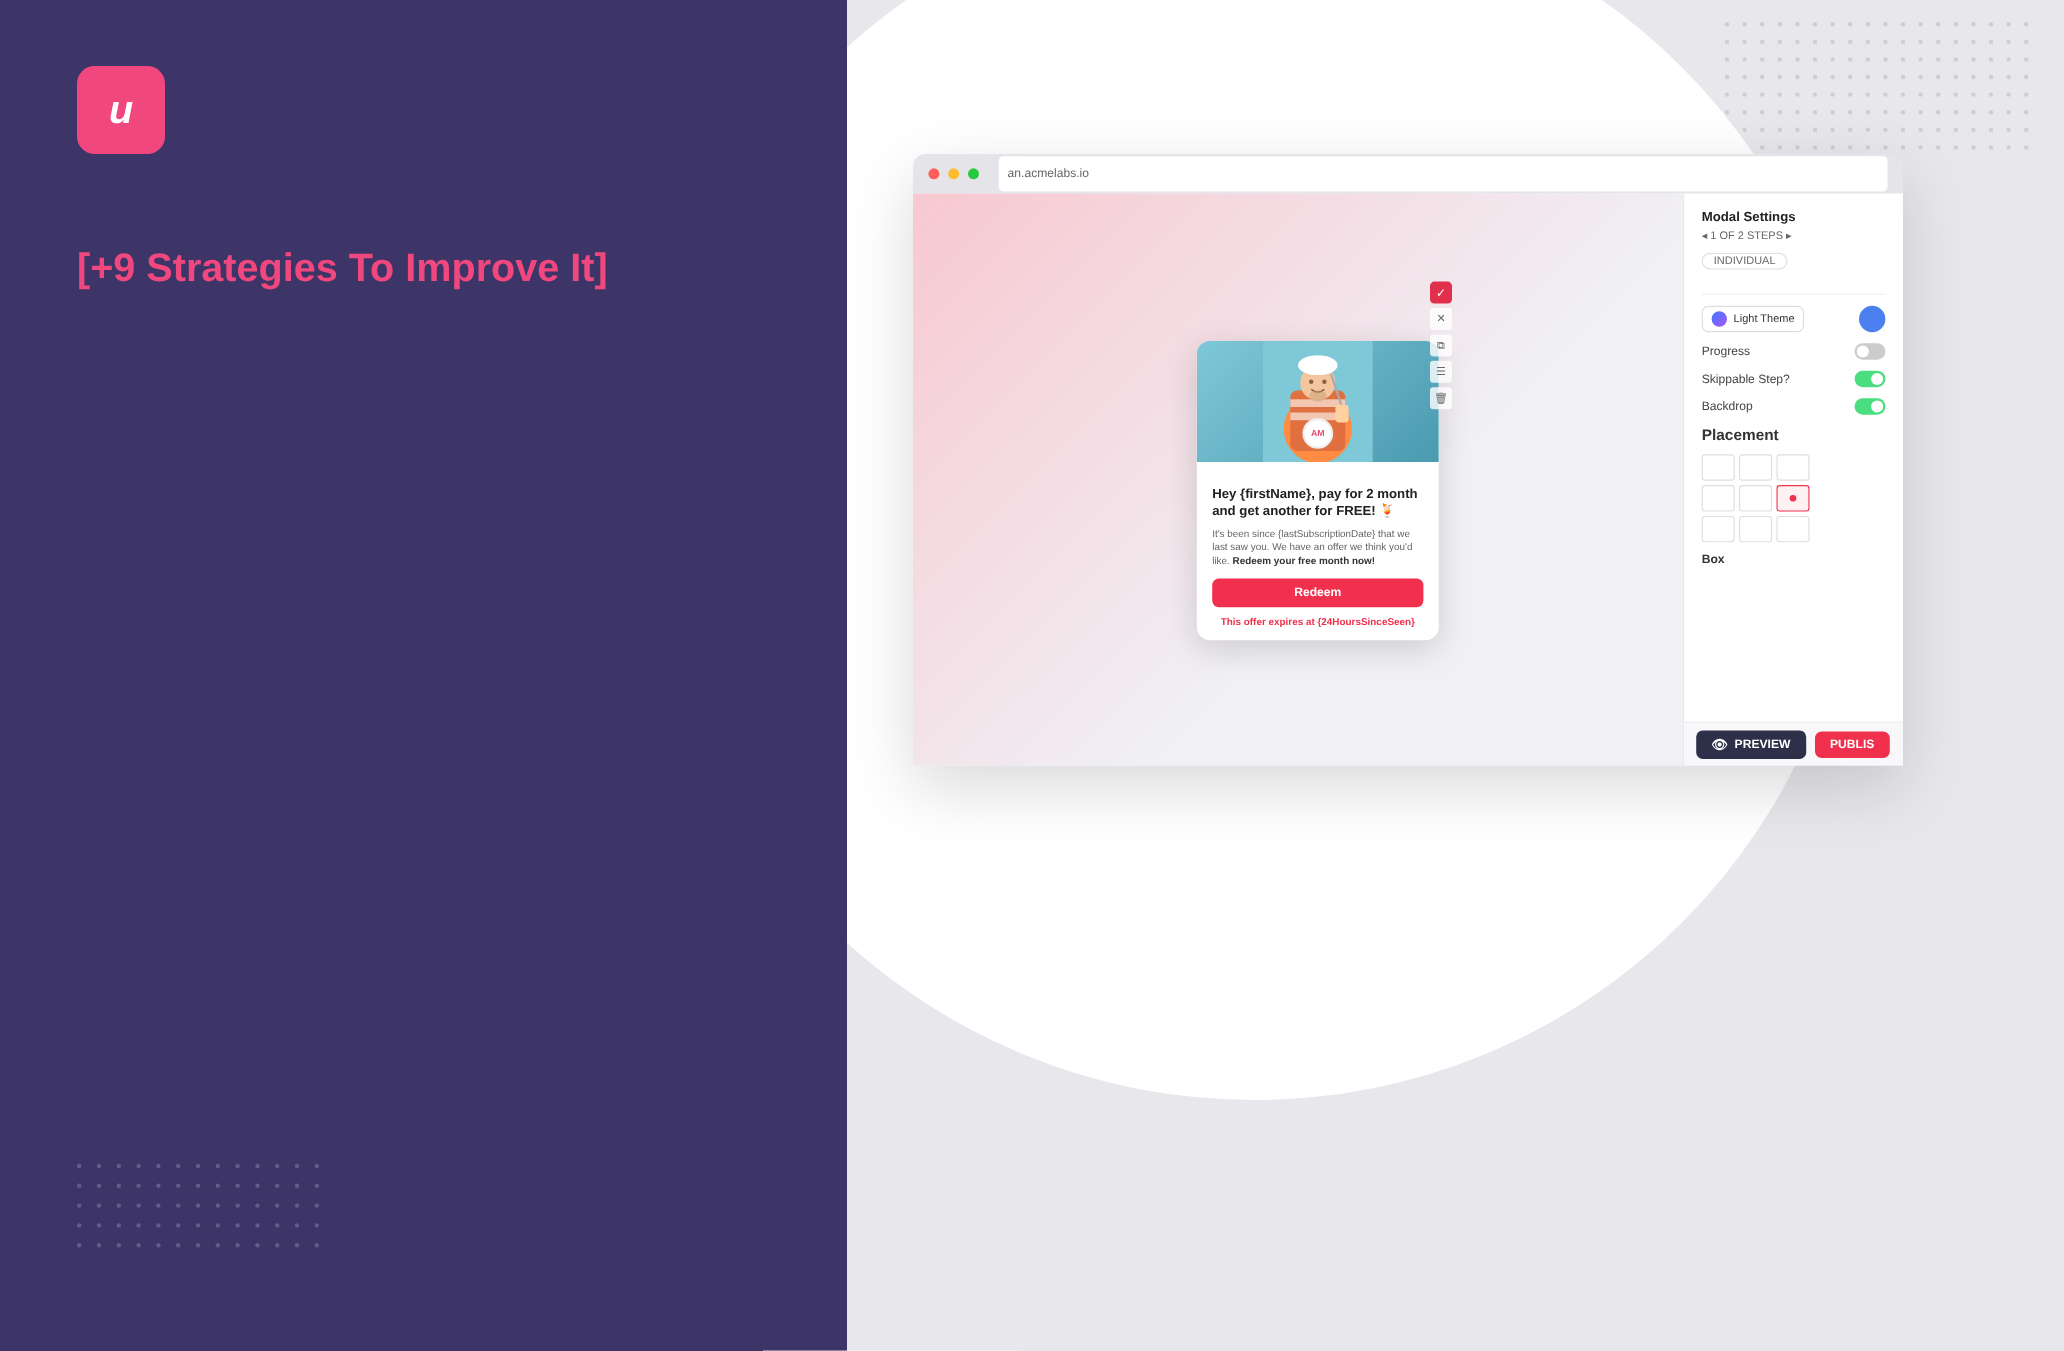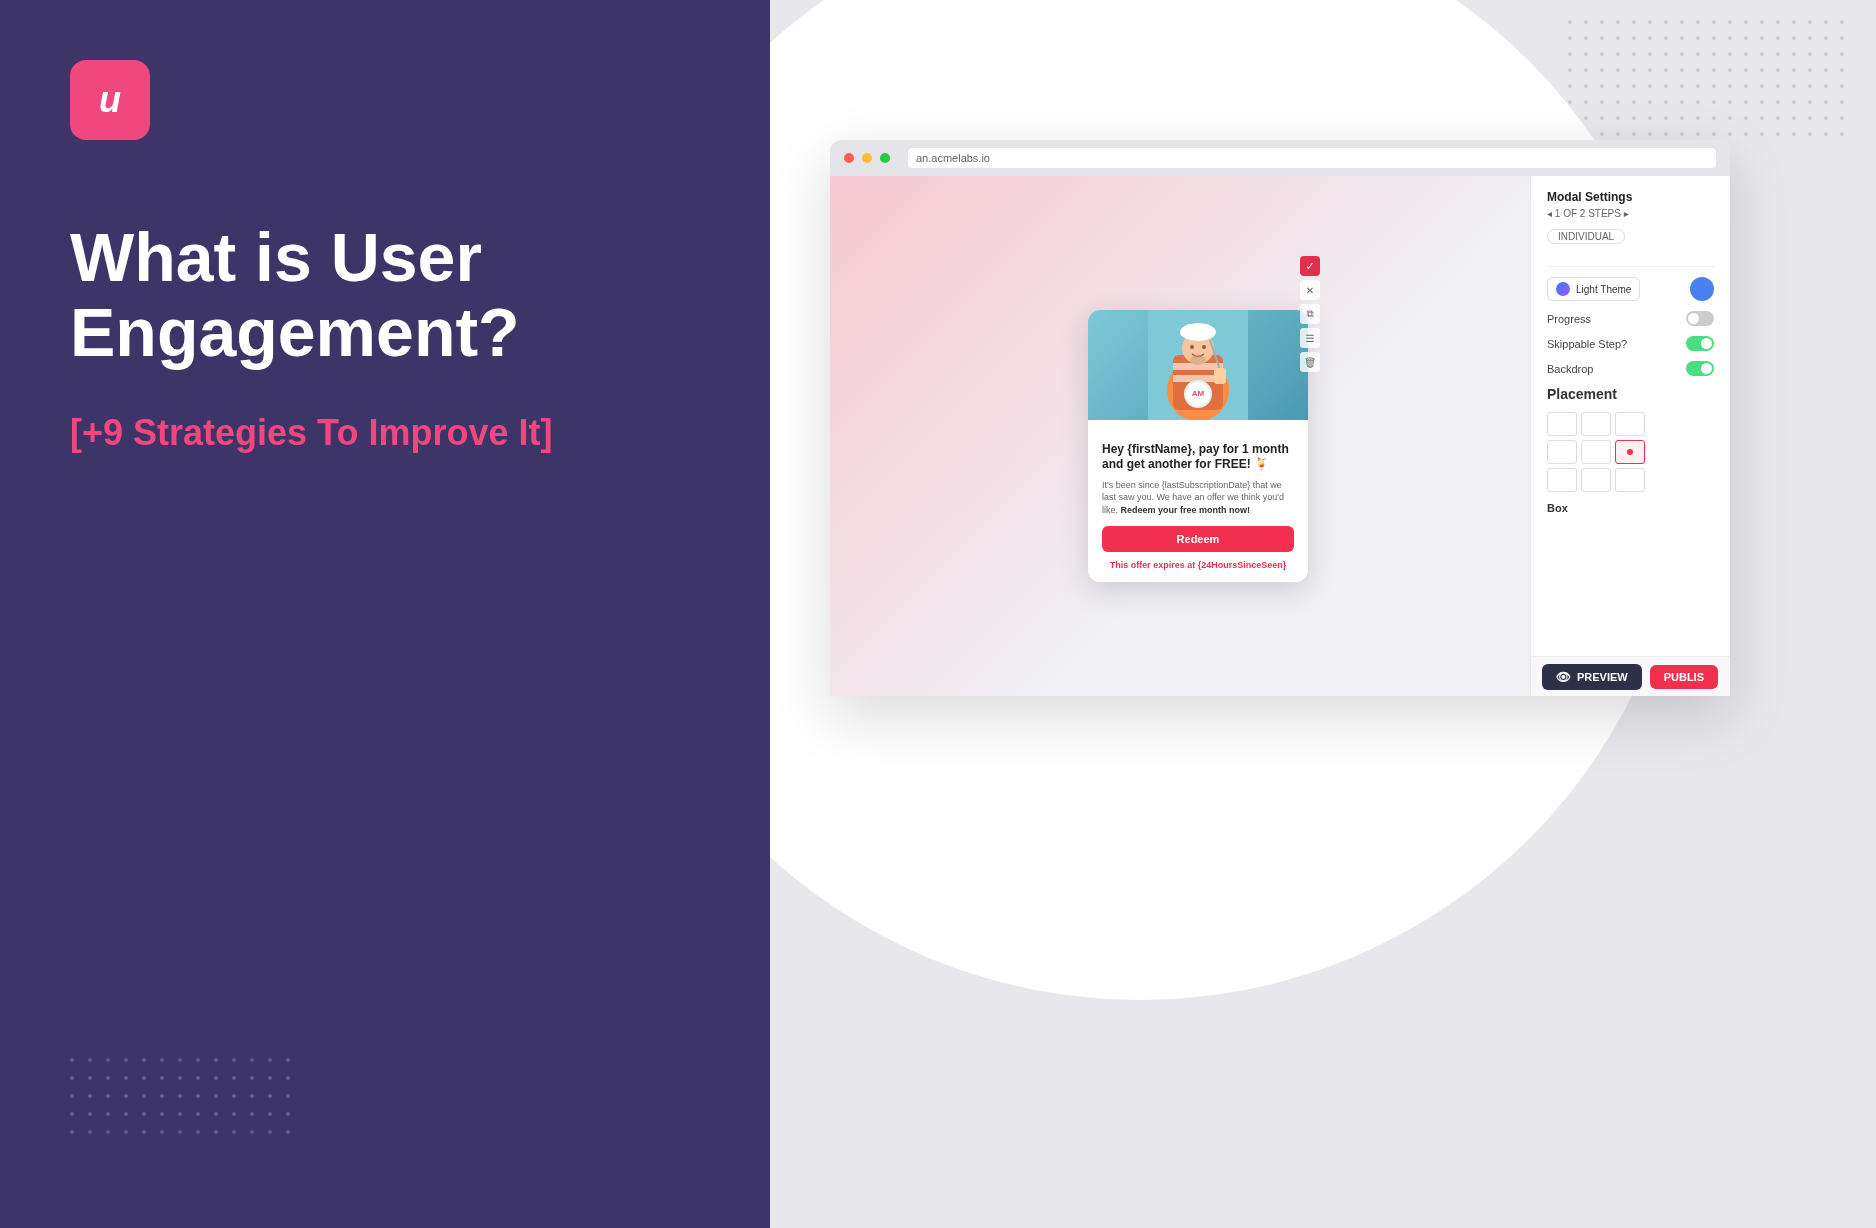--- a/index.html
+++ b/index.html
@@ -131,21 +131,21 @@
 
     .browser-dot {
       width: 10px;
       height: 10px;
       border-radius: 50%;
     }
 
     .browser-address {
       flex: 1;
       margin-left: 10px;
-      height: 20px;
+      height: 32px;
       background: white;
       border-radius: 4px;
       display: flex;
       align-items: center;
       padding: 0 8px;
       font-size: 11px;
       color: #666;
     }
 
     .browser-content {
@@ -478,21 +478,20 @@
     }
   </style>
 </head>
 <body>
 
 <div class="left-panel">
   <div class="logo-wrap">
     <span class="logo-u">u</span>
   </div>
 
-  <h1 class="main-heading">What is User Engagement?</h1>
   <p class="sub-heading">[+9 Strategies To Improve It]</p>
 
   <div class="dots-bottom-left" style="position:absolute; bottom:80px; left:70px; display:grid; grid-template-columns: repeat(13, 18px); grid-template-rows: repeat(5, 18px);">
 
   <span></span>
       <span></span>
       <span></span>
       <span></span>
       <span></span>
       <span></span>
@@ -760,21 +759,21 @@
               <line x1="62" y1="30" x2="72" y2="60" stroke="#aaa" stroke-width="2"></line>
               <rect x="66" y="58" width="12" height="16" rx="3" fill="#ffd0a0"></rect>
             </svg>
 
             <div class="modal-brand" style="position:absolute; bottom:-14px; left:50%; transform:translateX(-50%); width:28px; height:28px; background:white; border-radius:50%; display:flex; align-items:center; justify-content:center; font-size:8px; font-weight:700; color:#e05070; border:2px solid #eee; z-index:5;">
               <span>AM</span>
             </div>
           </div>
 
           <div class="modal-body" style="margin-top:10px;">
-            <div class="modal-title">Hey {firstName}, pay for 1 month and get another for FREE! 🍹</div>
+            <div class="modal-title">Hey {firstName}, pay for 2 month and get another for FREE! 🍹</div>
             <div class="modal-desc">
               <span>It's been since {lastSubscriptionDate} that we last saw you. We have an offer we think you'd like. </span><strong>Redeem your free month now!</strong>
             </div>
             <button class="modal-btn">Redeem</button>
             <div class="modal-footer-text">This offer expires at {24HoursSinceSeen}</div>
           </div>
         </div>
       </div>
 
       <div class="settings-panel" style="position:relative;">

